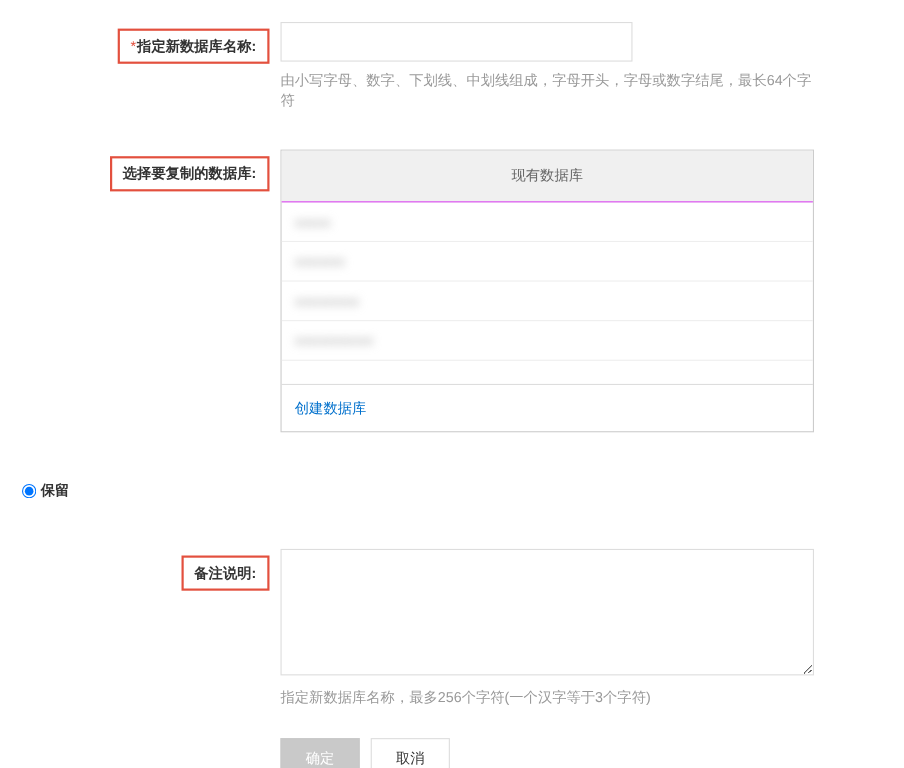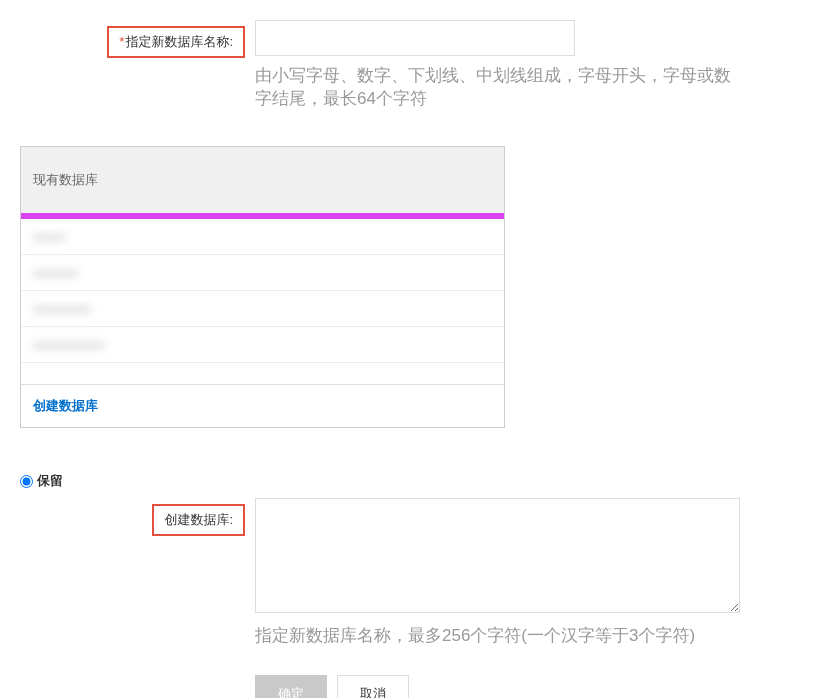--- a/index.html
+++ b/index.html
@@ -27,49 +27,50 @@
       border: 2px solid #e3503e;
       padding: 5px 10px;
       background: #fff;
     }
     .required-star {
       color: #e3503e;
       margin-right: 1px;
     }
     .label-text {
       color: #333;
-      font-weight: normal;
+      font-weight: bold;
     }
     .value-col {
       flex: 1;
       max-width: 485px;
     }
     .hint {
       color: #999;
-      font-size: 17px;
+      font-size: 13px;
       margin-top: 8px;
       margin-bottom: 28px;
     }
     .text-input {
       width: 320px;
       height: 36px;
       border: 1px solid #ddd;
       padding: 6px 10px;
       font-size: 13px;
     }
     .db-list-box {
       border: 1px solid #ccc;
       width: 100%;
       background: #fff;
     }
     .db-list-header {
       background: #f0f0f0;
-      padding: 24px 12px;
+      padding: 14px 12px;
       color: #666;
-      border-bottom: 6px solid #d946ef;
+      border-bottom: 1px solid #d946ef;
+      text-align: center;
     }
     .db-list-body {
       height: 165px;
       overflow-y: scroll;
     }
     .db-item {
       padding: 10px 12px;
       border-bottom: 1px solid #eee;
       color: #666;
     }
@@ -79,28 +80,28 @@
       user-select: none;
     }
     .db-list-footer {
       padding: 12px;
       border-top: 1px solid #ddd;
     }
     .link {
       color: #0070cc;
       cursor: pointer;
       text-decoration: none;
-      font-weight: bold;
     }
     .db-list-footer-spacer { margin-bottom: 30px; }
     .radio-row {
       display: flex;
       align-items: center;
       padding-top: 6px;
       gap: 18px;
+      margin-bottom: 36px;
     }
     .radio-option {
       display: flex;
       align-items: center;
       gap: 4px;
     }
     .radio-option input[type="radio"] {
       width: 13px;
       height: 13px;
       cursor: pointer;
@@ -159,20 +160,25 @@
       <span class="required-star">*</span><span class="label-text">指定新数据库名称:</span>
     </span>
   </div>
   <div class="value-col">
     <input type="text" class="text-input" value="" style="">
     <div class="hint">由小写字母、数字、下划线、中划线组成，字母开头，字母或数字结尾，最长64个字符</div>
   </div>
 </div>
 
 <div class="form-row">
+  <div class="label-col">
+    <span class="label-box">
+      <span class="label-text">选择要复制的数据库:</span>
+    </span>
+  </div>
   <div class="value-col">
     <div class="db-list-box">
       <div class="db-list-header">现有数据库</div>
       <div class="db-list-body">
         <div class="db-item"><span class="blur-text">xxxxx</span></div>
         <div class="db-item"><span class="blur-text">xxxxxxx</span></div>
         <div class="db-item"><span class="blur-text">xxxxxxxxx</span></div>
         <div class="db-item"><span class="blur-text">xxxxxxxxxxx</span></div>
       </div>
       <div class="db-list-footer">
@@ -190,21 +196,21 @@
         <input type="radio" name="keep" checked="" style="">
         <span class="radio-label">保留</span>
       </label>
     </div>
   </div>
 </div>
 
 <div class="form-row">
   <div class="label-col">
     <span class="label-box">
-      <span class="label-text">创建数据库:</span>
+      <span class="label-text">备注说明:</span>
     </span>
   </div>
   <div class="value-col">
     <textarea class="textarea" style=""></textarea>
     <div class="hint">指定新数据库名称，最多256个字符(一个汉字等于3个字符)</div>
     <div class="buttons-row">
       <button class="btn btn-primary">确定</button>
       <button class="btn btn-default">取消</button>
     </div>
   </div>

